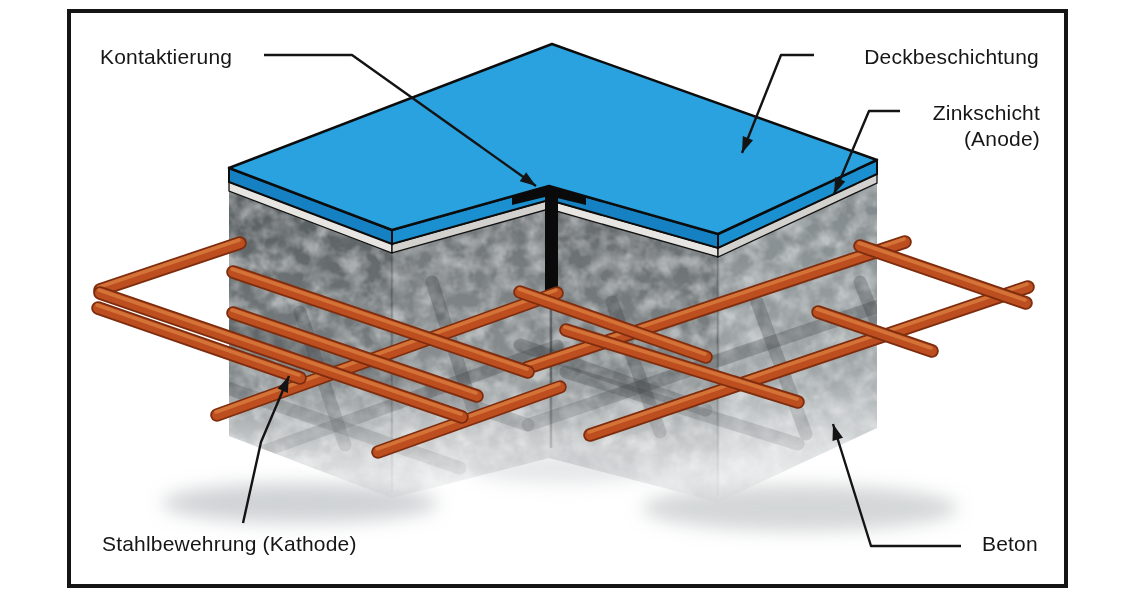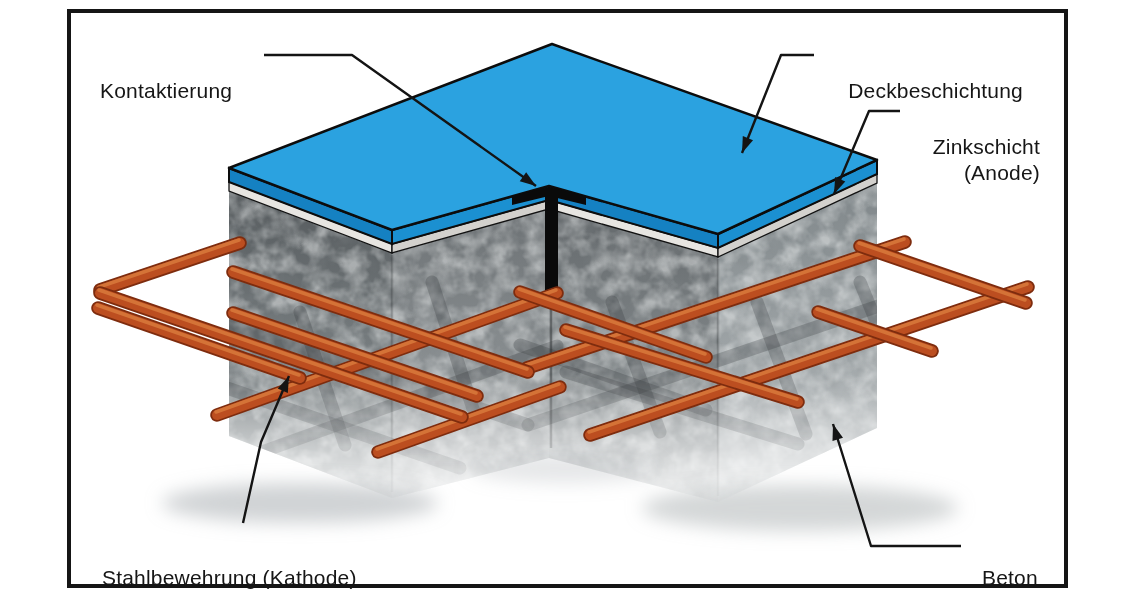--- a/index.html
+++ b/index.html
@@ -8,21 +8,21 @@
     font-family:"Liberation Sans",sans-serif;overflow:hidden;
   }
   .stage{position:absolute;inset:0;}
   .frame{
     position:absolute;left:67px;top:9px;width:1001px;height:579px;
     border:4px solid #151515;box-sizing:border-box;background:#ffffff;
   }
   svg.diagram{position:absolute;left:0;top:0;width:1135px;height:600px;}
   .label{
     position:absolute;font-size:21px;line-height:26px;color:#161616;
-    white-space:nowrap;letter-spacing:.2px;font-weight:400;margin-top:34px;
+    white-space:nowrap;letter-spacing:.2px;font-weight:400;
   }
   .label.right{text-align:right;}
 </style>
 </head>
 <body>
 
 <div class="stage">
   <div class="frame"></div>
 
   <svg class="diagram" viewBox="0 0 1135 600" xmlns="http://www.w3.org/2000/svg">
@@ -174,21 +174,21 @@
           <polyline points="243,523 261,442 289,376" fill="none" stroke="#141414" stroke-width="2.4" stroke-linejoin="round"></polyline>
           <polygon points="289,376 287.81440225061516,392.87733266771306 277.68800264998737,388.58128435229514" fill="#141414"></polygon>
           <polyline points="961,546 871,546 833,424" fill="none" stroke="#141414" stroke-width="2.4" stroke-linejoin="round"></polyline>
           <polygon points="833,424 843.0093078925566,437.64051888719797 832.5069691968482,440.91173913668086" fill="#141414"></polygon>
         </g>
       </g>
   </svg>
 
   <div class="label" style="left:100px;top:44px;">Kontaktierung</div>
 
-  <div class="label" style="right:112px;top:44px;">Deckbeschichtung</div>
+  <div class="label" style="right:96px;top:44px;">Deckbeschichtung</div>
 
   <div class="label right" style="right:95px;top:100px;">
     <div>Zinkschicht</div>
     <div>(Anode)</div>
   </div>
 
   <div class="label" style="left:102px;top:531px;">Stahlbewehrung (Kathode)</div>
 
   <div class="label" style="left:982px;top:531px;">Beton</div>
 </div>

